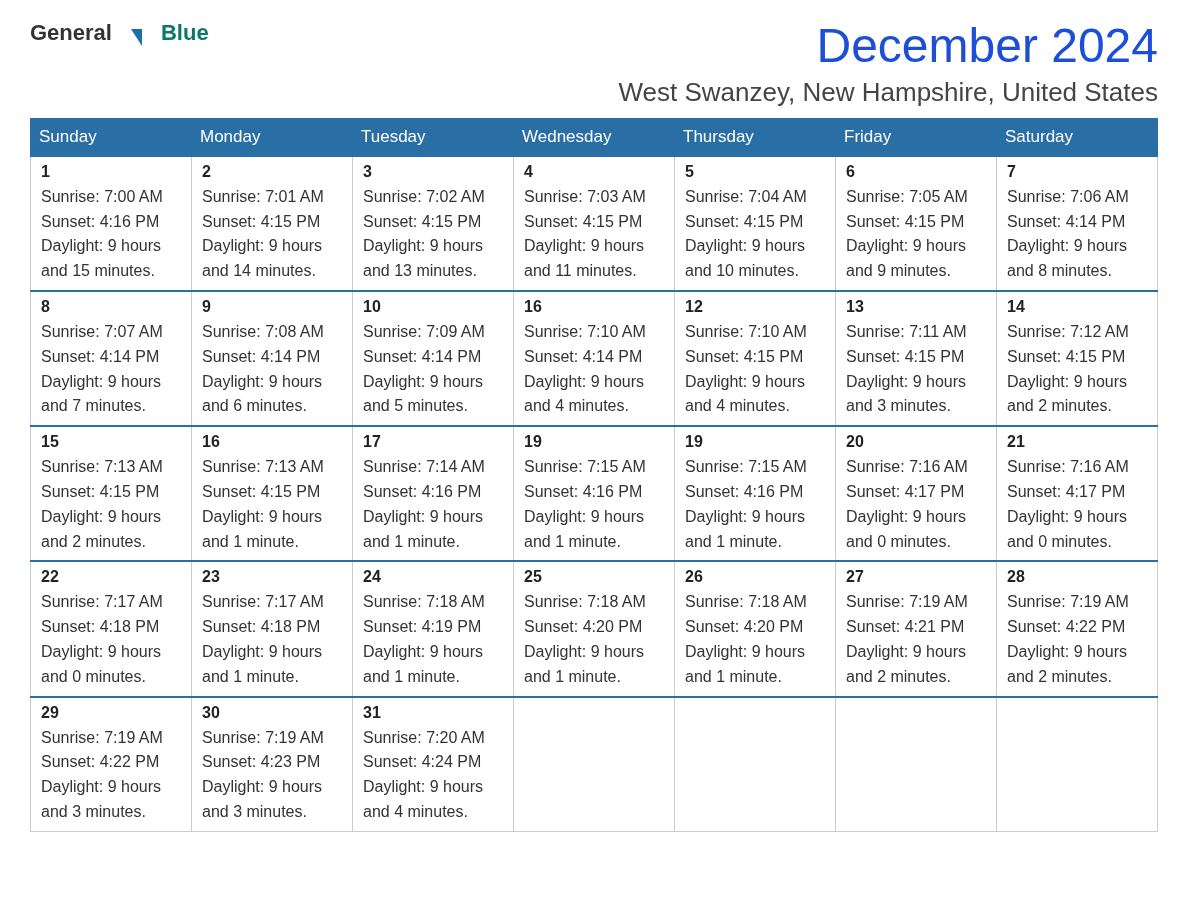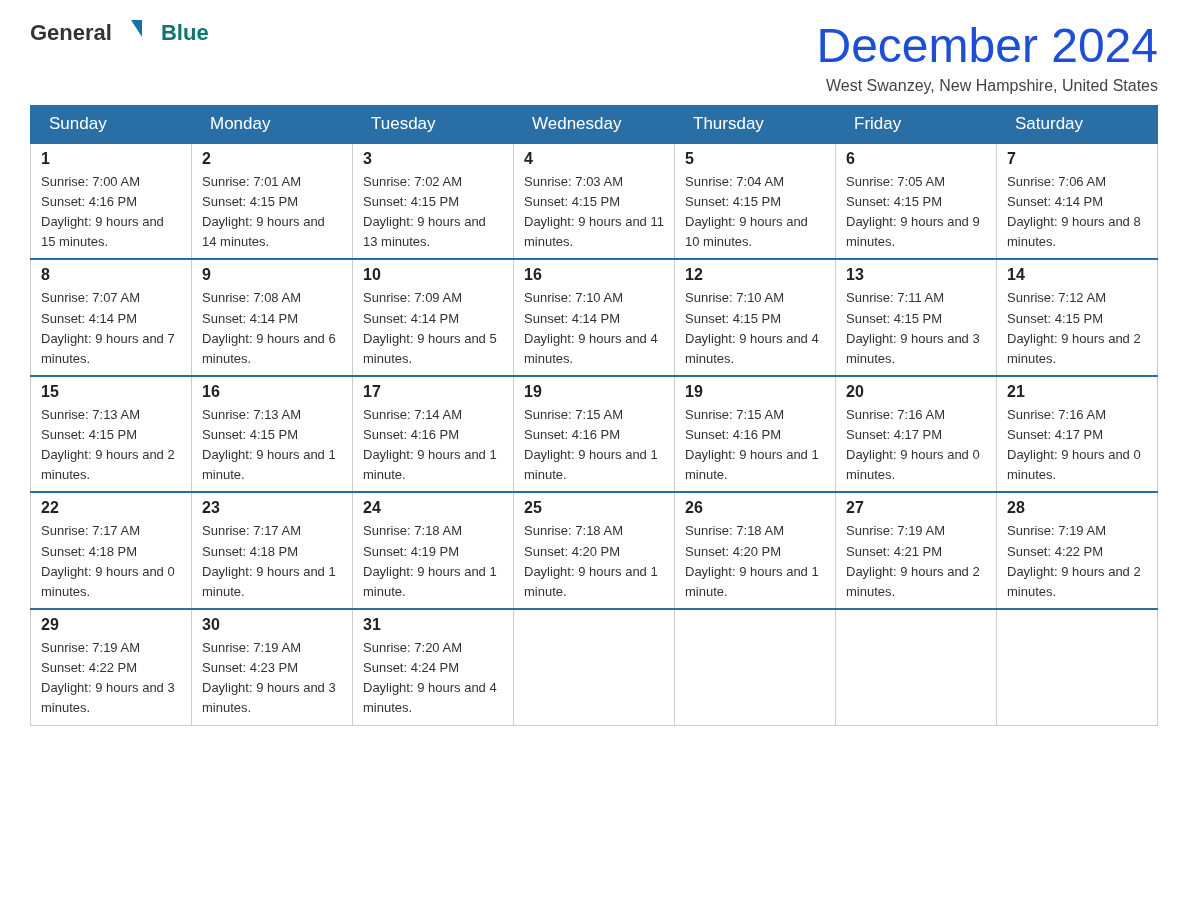--- a/index.html
+++ b/index.html
@@ -11,21 +11,21 @@
       min-height: 918px;
     }
     .header-top {
       display: flex;
       justify-content: space-between;
       align-items: flex-start;
       margin-bottom: 10px;
     }
     .logo {
       display: flex;
-      align-items: flex-start;
+      align-items: flex-end;
       gap: 18px;
     }
     .logo-text-general {
       font-size: 22px;
       font-weight: bold;
       color: #333;
     }
     .logo-text-blue {
       font-size: 22px;
       font-weight: bold;
@@ -34,36 +34,36 @@
     .title-block {
       text-align: right;
     }
     .month-year {
       font-size: 48px;
       font-weight: normal;
       color: #1d4ed8;
       line-height: 1.1;
     }
     .location {
-      font-size: 16px;
+      font-size: 26px;
       color: #444;
       margin-top: 4px;
       margin-left: 17px;
     }
     .calendar {
       width: 100%;
       border-collapse: collapse;
       margin-top: 10px;
     }
     .calendar th {
       background-color: #2a6ea6;
       color: #ffffff;
       font-size: 17px;
       font-weight: normal;
-      padding: 8px 18px;
+      padding: 8px 8px;
       text-align: left;
       border: 1px solid #2a6ea6;
     }
     .calendar td {
       vertical-align: top;
       padding: 6px 10px;
       border: 1px solid #cccccc;
       width: calc(100% / 7);
       font-size: 13.5px;
       color: #333;
@@ -71,21 +71,21 @@
       min-height: 110px;
     }
     .day-number {
       font-size: 16px;
       font-weight: bold;
       color: #222;
       display: block;
       margin-bottom: 4px;
     }
     .day-info {
-      font-size: 13px;
+      font-size: 16px;
       color: #333;
       line-height: 1.55;
     }
     .empty-cell {
       background: #ffffff;
     }
     .week-row td {
       border-top: 2px solid #2a6ea6;
     }
   </style>

